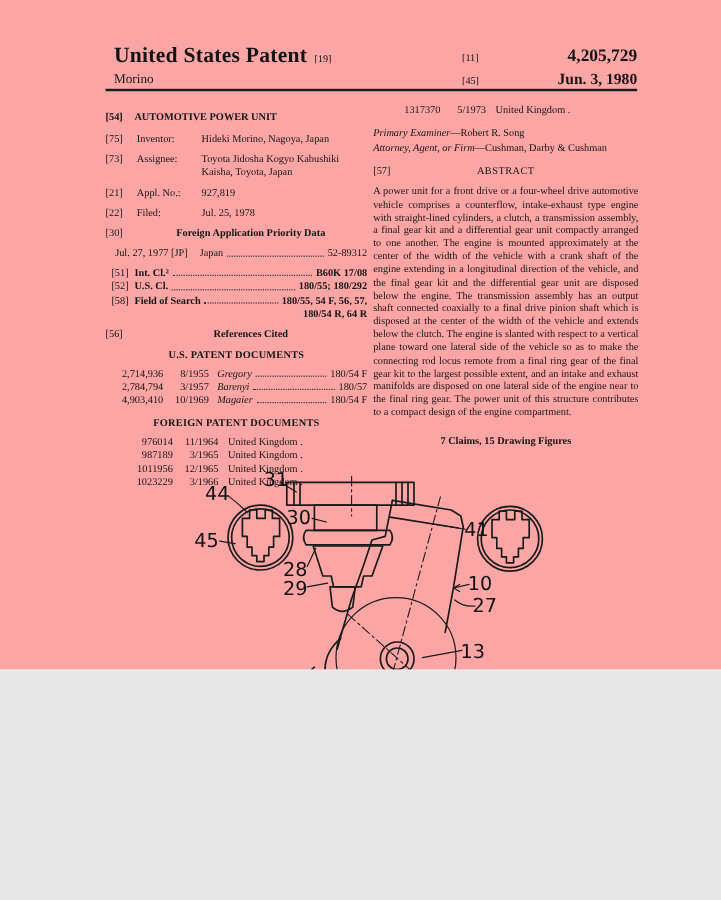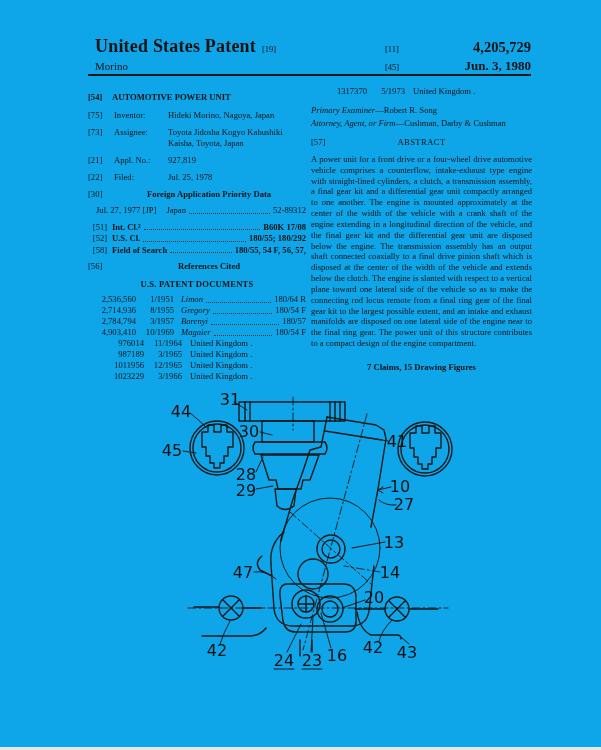--- a/index.html
+++ b/index.html
@@ -1,16 +1,16 @@
 <!DOCTYPE html>
 <html><head>
 <meta charset="utf-8">
 <style>
   html,body{margin:0;padding:0;background:#e8e8e8;}
-  .page{position:relative;width:601px;height:747px;background:#0ea5e9;color:#141414;
+  .page{position:relative;width:601px;height:558px;background:#fca5a5;color:#141414;
         font-family:"Liberation Serif", serif;overflow:hidden;}
   .abs{position:absolute;}
   
   .h-title{font-size:18px;font-weight:bold;letter-spacing:.2px;}
   .h-code{font-size:8.5px;font-weight:normal;margin-left:6px;}
   .h-right{display:flex;justify-content:space-between;align-items:baseline;width:146px;}
   .h-num{font-size:14.5px;font-weight:bold;}
   .h-date{font-size:13px;font-weight:bold;}
   .h-author{font-size:11px;font-weight:normal;}
   .rule{position:absolute;left:88px;top:74px;width:443px;height:2px;background:#1a1a1a;}
@@ -116,34 +116,28 @@
       <span>U.S. Cl.</span>
       <span class="dots"></span>
       <span>180/55; 180/292</span>
     </div>
     <div class="crow">
       <span class="code">[58]</span>
       <span>Field of Search</span>
       <span class="dots"></span>
       <span>180/55, 54 F, 56, 57,</span>
     </div>
+    <div class="c58b">180/54 R, 64 R</div>
 
     <div class="sec-head" style="margin-top:6px;">
       <span>[56]</span>
       <span class="ctr">References Cited</span>
     </div>
     <div class="center-head">U.S. PATENT DOCUMENTS</div>
 
-    <div class="usrow">
-      <span class="num">2,536,560</span>
-      <span class="date">1/1951</span>
-      <span class="name">Limon</span>
-      <span class="dots"></span>
-      <span>180/64 R</span>
-    </div>
     <div class="usrow">
       <span class="num">2,714,936</span>
       <span class="date">8/1955</span>
       <span class="name">Gregory</span>
       <span class="dots"></span>
       <span>180/54 F</span>
     </div>
     <div class="usrow">
       <span class="num">2,784,794</span>
       <span class="date">3/1957</span>
@@ -152,20 +146,21 @@
       <span>180/57</span>
     </div>
     <div class="usrow">
       <span class="num">4,903,410</span>
       <span class="date">10/1969</span>
       <span class="name">Magaier</span>
       <span class="dots"></span>
       <span>180/54 F</span>
     </div>
 
+    <div class="center-head" style="margin-top:9px;">FOREIGN PATENT DOCUMENTS</div>
     <div class="frow">
       <span class="num">976014</span>
       <span class="date">11/1964</span>
       <span class="ctry">United Kingdom .</span>
     </div>
     <div class="frow">
       <span class="num">987189</span>
       <span class="date">3/1965</span>
       <span class="ctry">United Kingdom .</span>
     </div>

